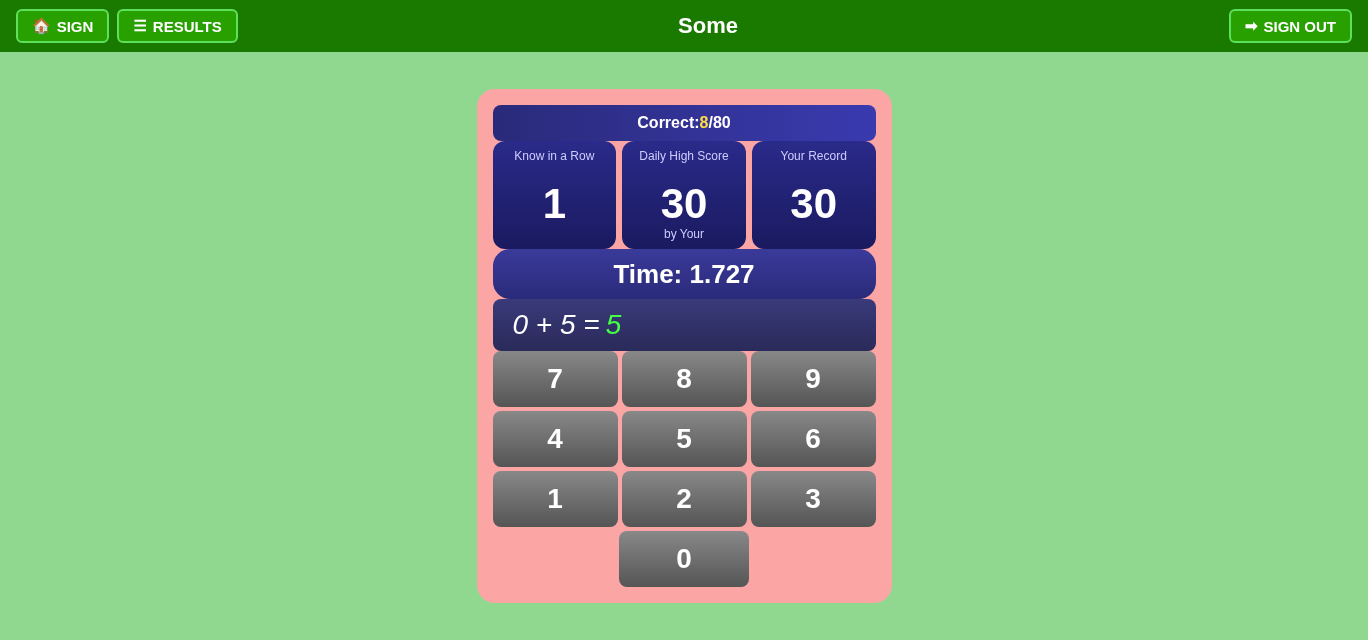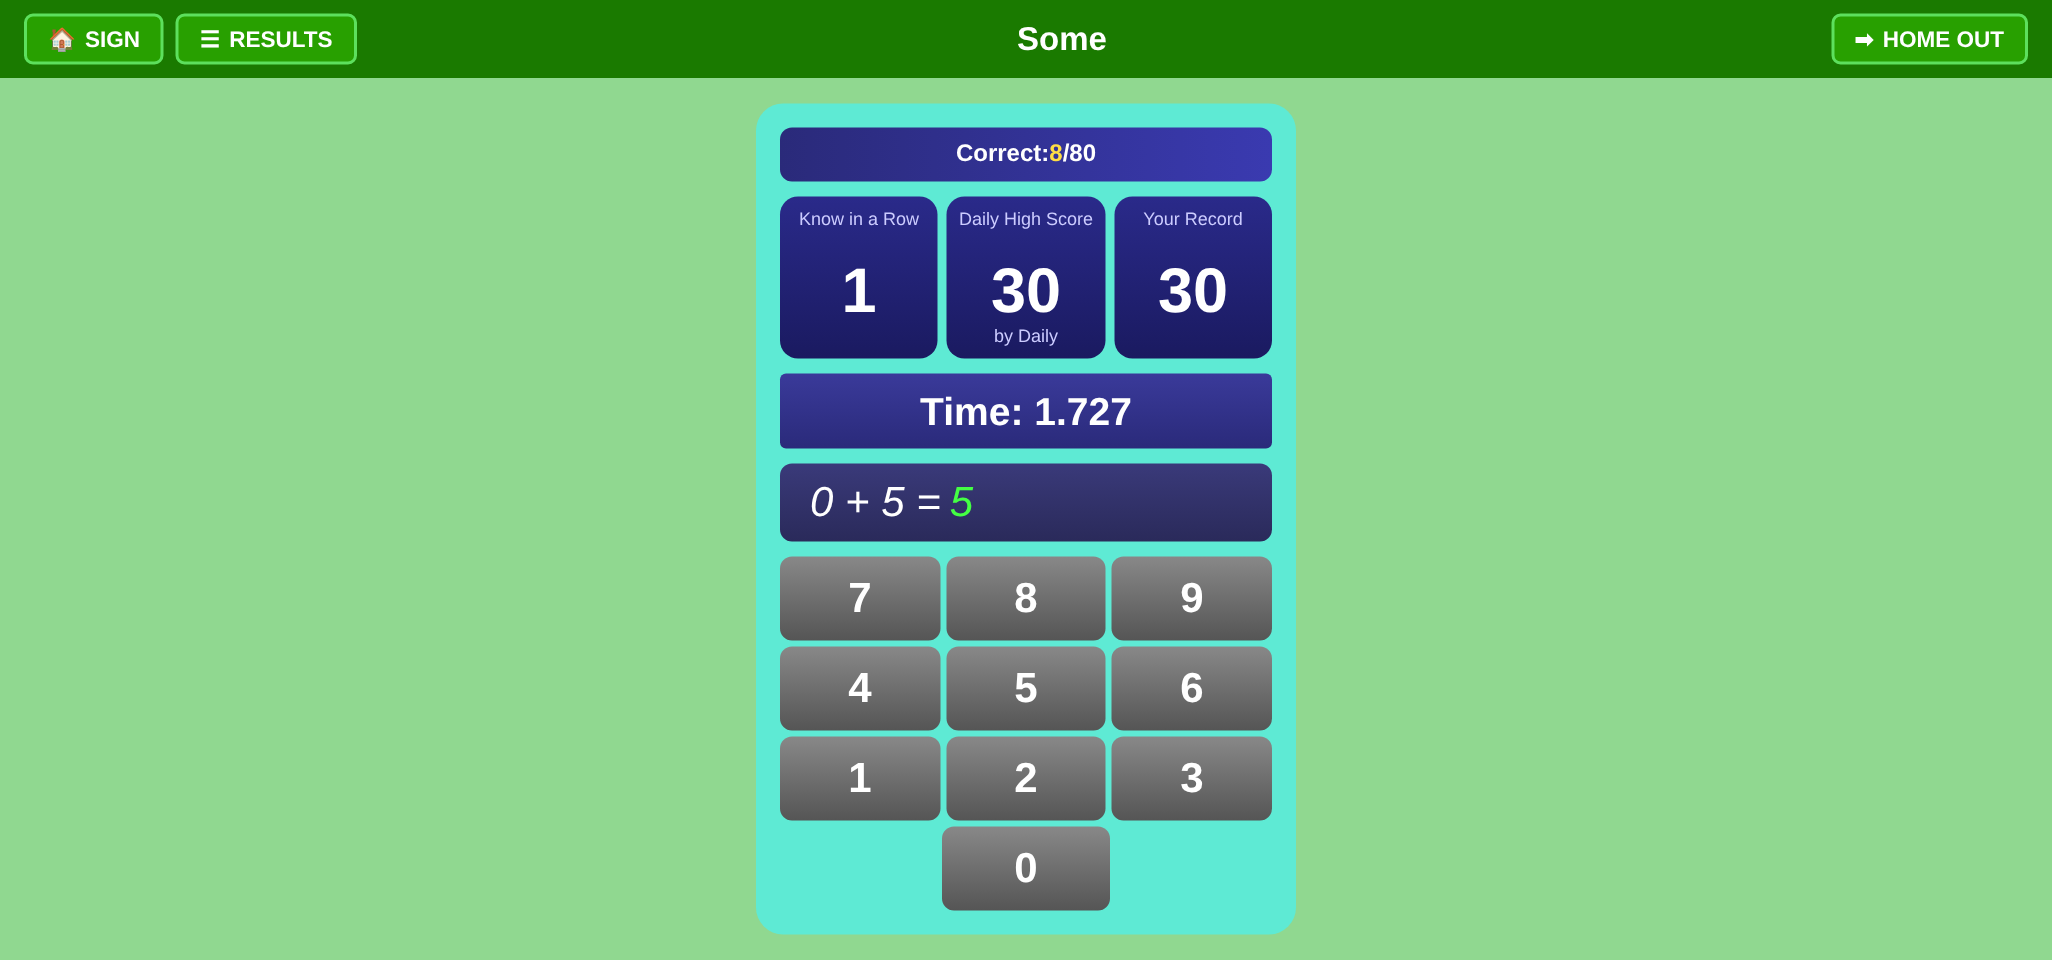--- a/index.html
+++ b/index.html
@@ -66,27 +66,26 @@
       width: 100%;
       height: calc(640px - 52px);
       background-color: #90d890;
       display: flex;
       align-items: center;
       justify-content: center;
     }
 
     
     .card {
-      width: 360px;
-      background-color: #5eead4;
+      width: 415px;
+      background-color: #fca5a5;
       border-radius: 18px;
       padding: 16px;
       display: flex;
       flex-direction: column;
-      gap: 10px;
     }
 
     
     .correct-bar {
       background: linear-gradient(to right, #2a2a7a, #3a3ab0);
       border-radius: 8px;
       height: 36px;
       display: flex;
       align-items: center;
       justify-content: center;
@@ -134,21 +133,21 @@
     
     .fastest-text {
       text-align: center;
       color: #333;
       font-size: 14px;
     }
 
     
     .timer-bar {
       background: linear-gradient(to bottom, #3a3a9a, #2a2a7a);
-      border-radius: 4px;
+      border-radius: 17px;
       height: 50px;
       display: flex;
       align-items: center;
       justify-content: center;
       color: white;
       font-size: 26px;
       font-weight: bold;
     }
 
     
@@ -210,21 +209,21 @@
       <span>SIGN</span>
     </button>
     <button class="nav-btn">
       <span>☰</span>
       <span>RESULTS</span>
     </button>
   </div>
   <span class="nav-title">Some</span>
   <button class="signout-btn">
     <span>➡</span>
-    <span>HOME OUT</span>
+    <span>SIGN OUT</span>
   </button>
 </div>
 
 <div class="main-content">
   <div class="card">
 
     <div class="correct-bar">
       <span>Correct: </span>
         <span class="highlight">8</span>
         <span> / </span>
@@ -232,21 +231,21 @@
     </div>
 
     <div class="stats-row">
       <div class="stat-box">
         <span class="stat-label">Know in a Row</span>
         <span class="stat-value">1</span>
       </div>
       <div class="stat-box">
         <span class="stat-label">Daily High Score</span>
         <span class="stat-value">30</span>
-        <span class="stat-sub">by Daily</span>
+        <span class="stat-sub">by Your</span>
       </div>
       <div class="stat-box">
         <span class="stat-label">Your Record</span>
         <span class="stat-value">30</span>
       </div>
     </div>
 
 
     <div class="timer-bar">
       <span>Time: 1.727</span>

